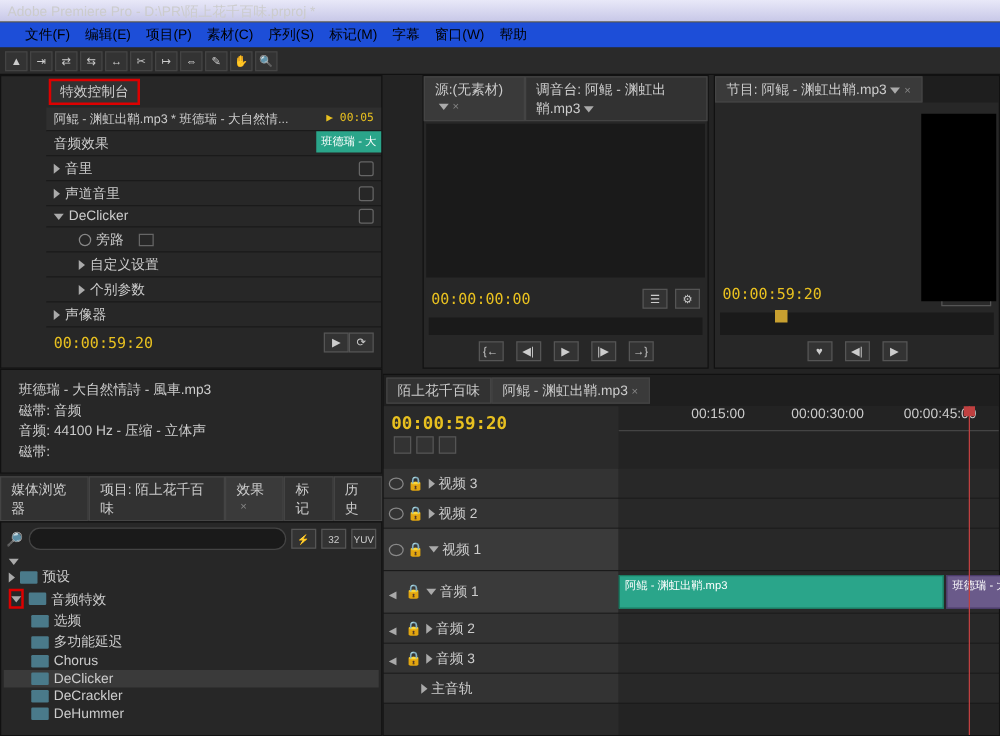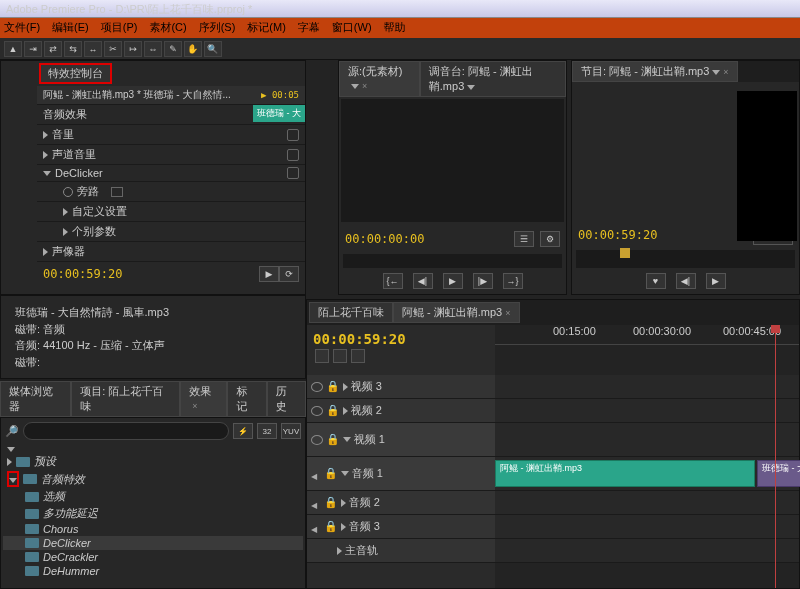--- a/index.html
+++ b/index.html
@@ -1,18 +1,18 @@
 <!DOCTYPE html>
 <html><head>
 <meta charset="utf-8">
 <style>
 *{margin:0;padding:0;box-sizing:border-box;font-family:"Microsoft YaHei",Arial,sans-serif;font-size:11px;color:#ccc;}
 body{background:#232323;width:800px;height:589px;overflow:hidden;}
 .titlebar{background:linear-gradient(#e8e8f8,#c8c8e8);height:18px;padding:2px 6px;color:#222;border-bottom:1px solid #888;}
-.menubar{background:#c2410c;height:20px;padding:2px 4px;color:#000;display:flex;gap:12px;}
+.menubar{background:#1d4ed8;height:20px;padding:2px 20px;color:#000;display:flex;gap:12px;}
 .menubar span{color:#000;}
 .toolbar{background:#2a2a2a;height:22px;border-bottom:1px solid #111;display:flex;align-items:center;padding:0 4px;gap:2px;}
 .toolbar .tbtn{width:18px;height:16px;border:1px solid #444;background:#333;display:inline-flex;align-items:center;justify-content:center;font-size:9px;}
 .main{display:flex;height:529px;}
 .leftcol{width:306px;display:flex;flex-direction:column;}
 .rightcol{flex:1;display:flex;flex-direction:column;}
 .panel{background:#272727;border:1px solid #111;}
 .tab{display:inline-block;padding:2px 8px;background:#323232;border:1px solid #444;font-size:11px;}
 .tab.active{background:#3a3a3a;}
 .tab.highlight{border:2px solid #d00;padding:1px 7px;}
@@ -26,21 +26,21 @@
 .tri.down{border-left:4px solid transparent;border-right:4px solid transparent;border-top:5px solid #aaa;border-bottom:none;}
 .reset-ico{width:12px;height:12px;border:1px solid #666;border-radius:2px;display:inline-block;}
 .fx-tc{padding:4px 6px;display:flex;justify-content:space-between;align-items:center;}
 .info-panel{flex:0 0 80px;padding:8px 14px;line-height:1.5;}
 .tabs-row{display:flex;gap:0px;background:#1e1e1e;padding-top:2px;}
 .effects-panel{flex:1;display:flex;flex-direction:column;}
 .search-row{display:flex;align-items:center;padding:4px;gap:4px;}
 .search-box{flex:1;height:18px;background:#1a1a1a;border:1px solid #444;border-radius:9px;padding:0 6px;}
 .ico-btn{width:20px;height:16px;border:1px solid #555;background:#333;display:inline-flex;align-items:center;justify-content:center;font-size:8px;}
 .tree{flex:1;overflow:hidden;padding:2px;}
-.tree-item{display:flex;align-items:center;gap:4px;padding:1px 4px;font-style:italic;}
+.tree-item{display:flex;align-items:center;gap:4px;padding:1px 4px;}
 .tree-item.sel{background:#3a3a3a;}
 .folder-ico{width:14px;height:10px;background:#4a7a8a;border-radius:1px;display:inline-block;}
 .redbox{border:2px solid #d00;padding:0;}
 .src-prg-row{display:flex;height:235px;gap:4px;padding-left:32px;}
 .monitor{flex:1;display:flex;flex-direction:column;}
 .mon-view{flex:1;background:#1a1a1a;margin:2px;}
 .mon-ctrl{height:30px;padding:2px 6px;display:flex;align-items:center;gap:6px;}
 .mon-btns{height:26px;display:flex;align-items:center;justify-content:center;gap:10px;padding:2px;}
 .mbtn{width:20px;height:16px;background:#333;border:1px solid #555;display:inline-flex;align-items:center;justify-content:center;font-size:9px;}
 .timeline-area{flex:1;display:flex;flex-direction:column;}

